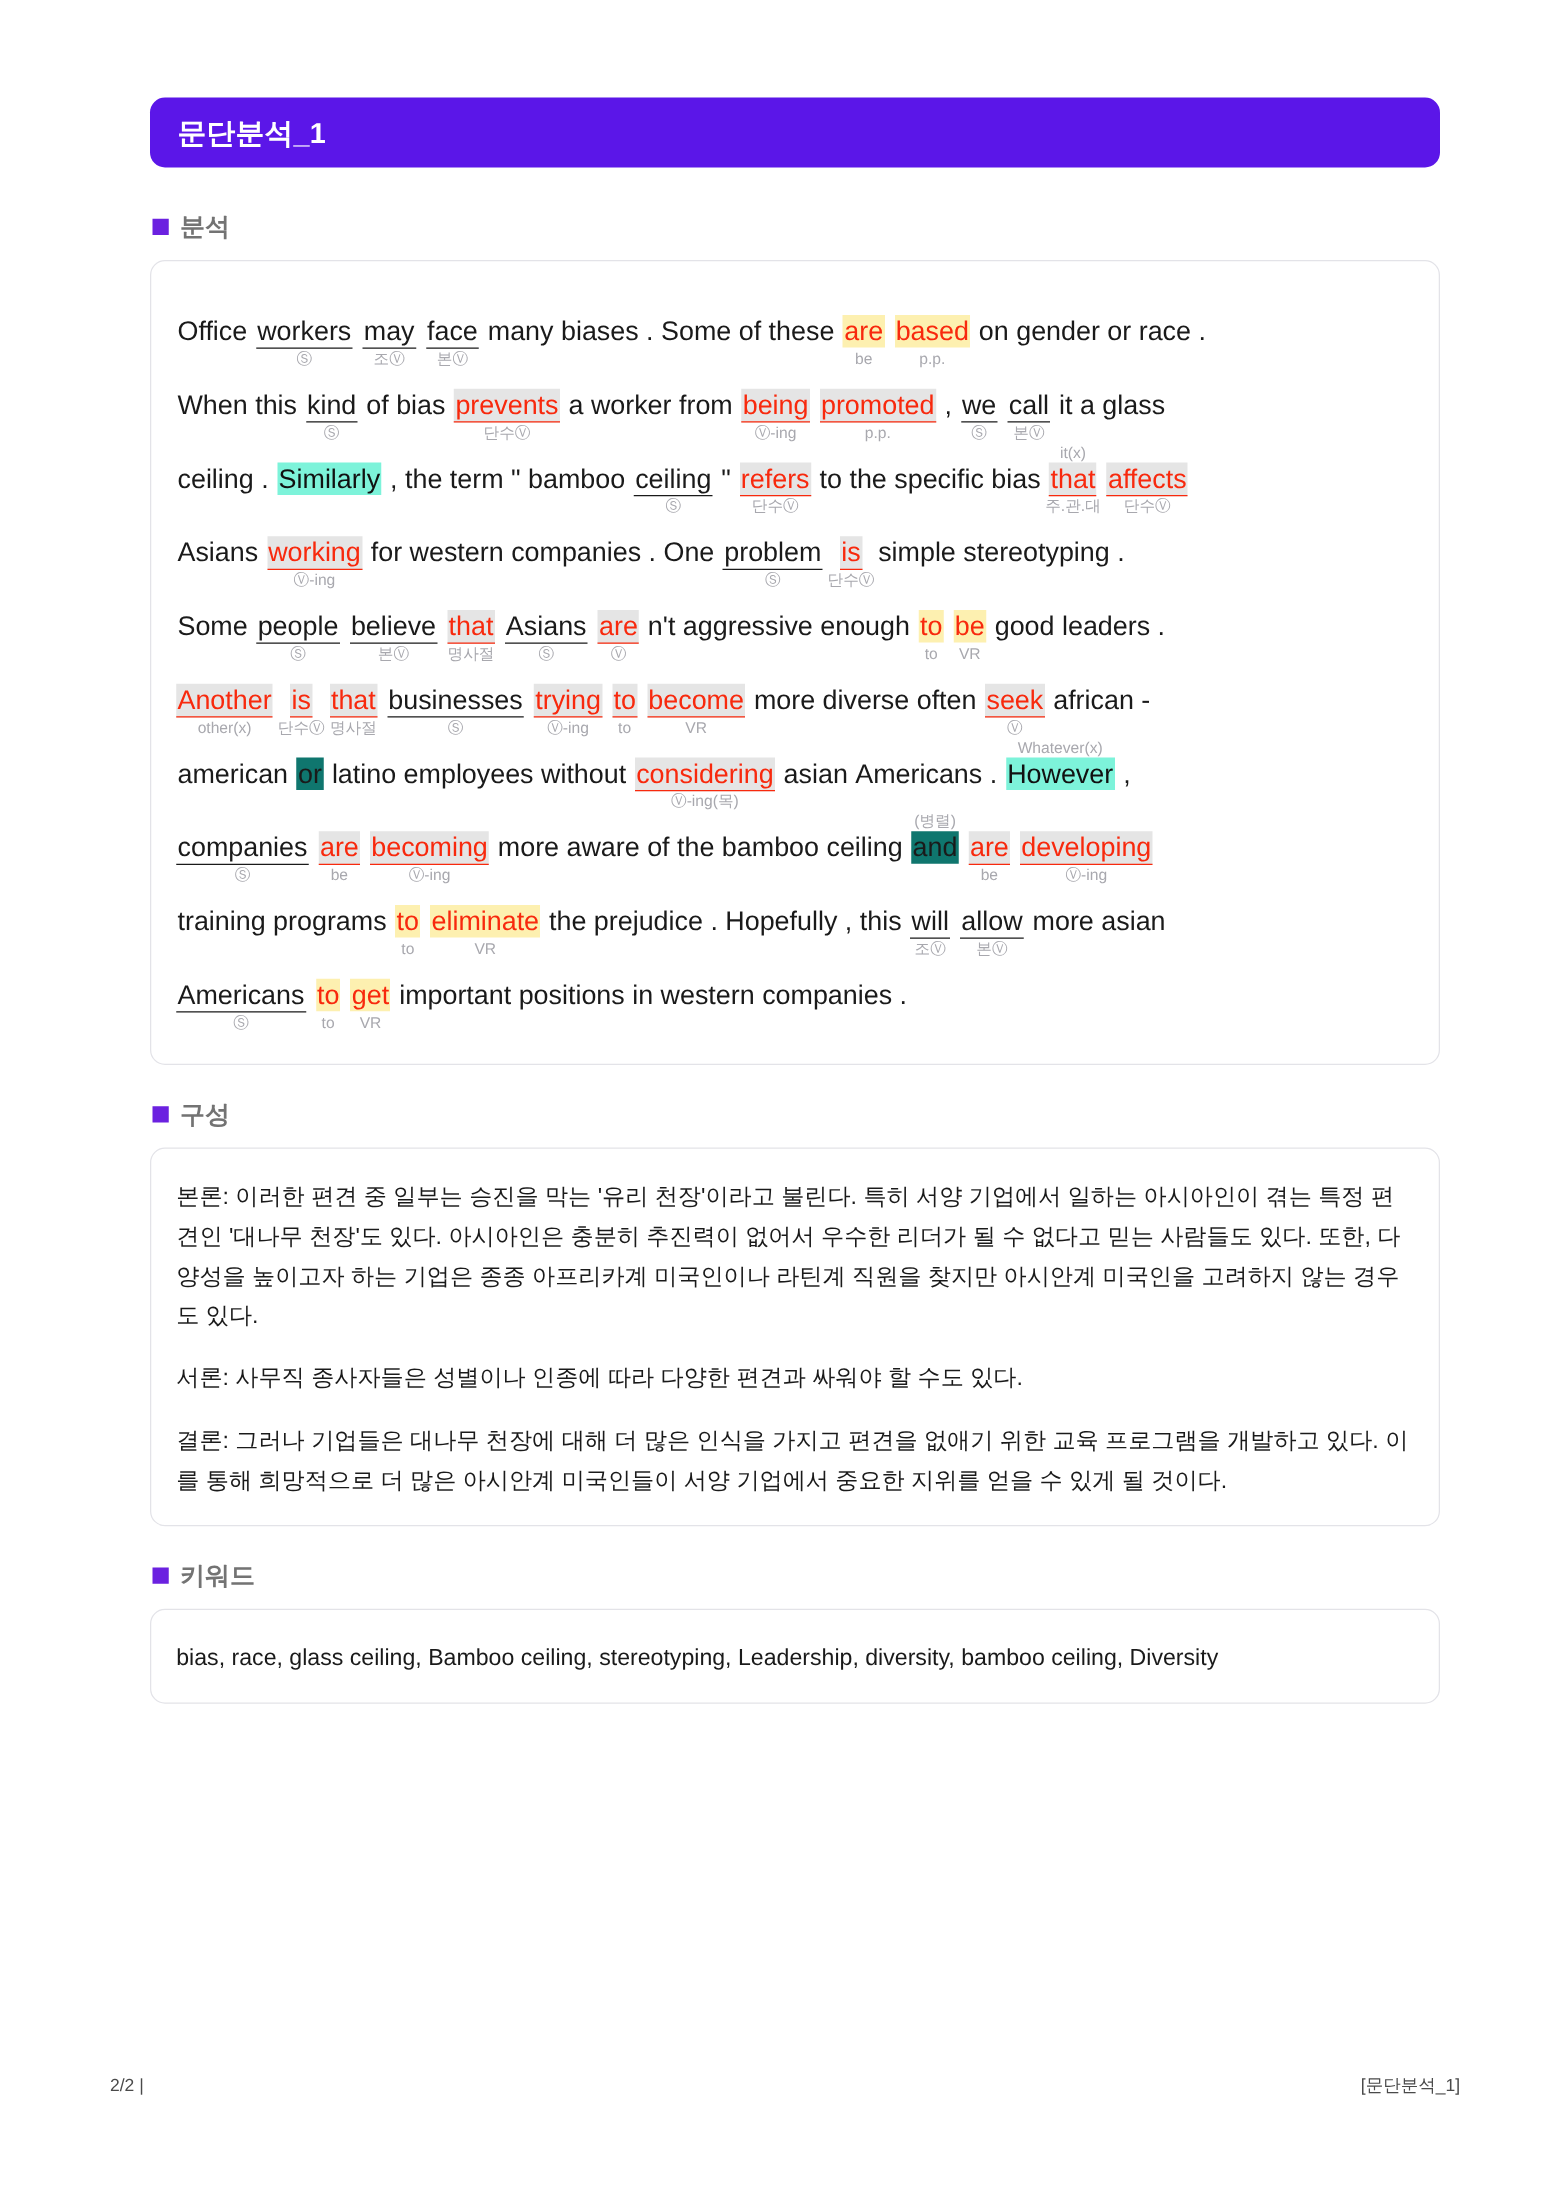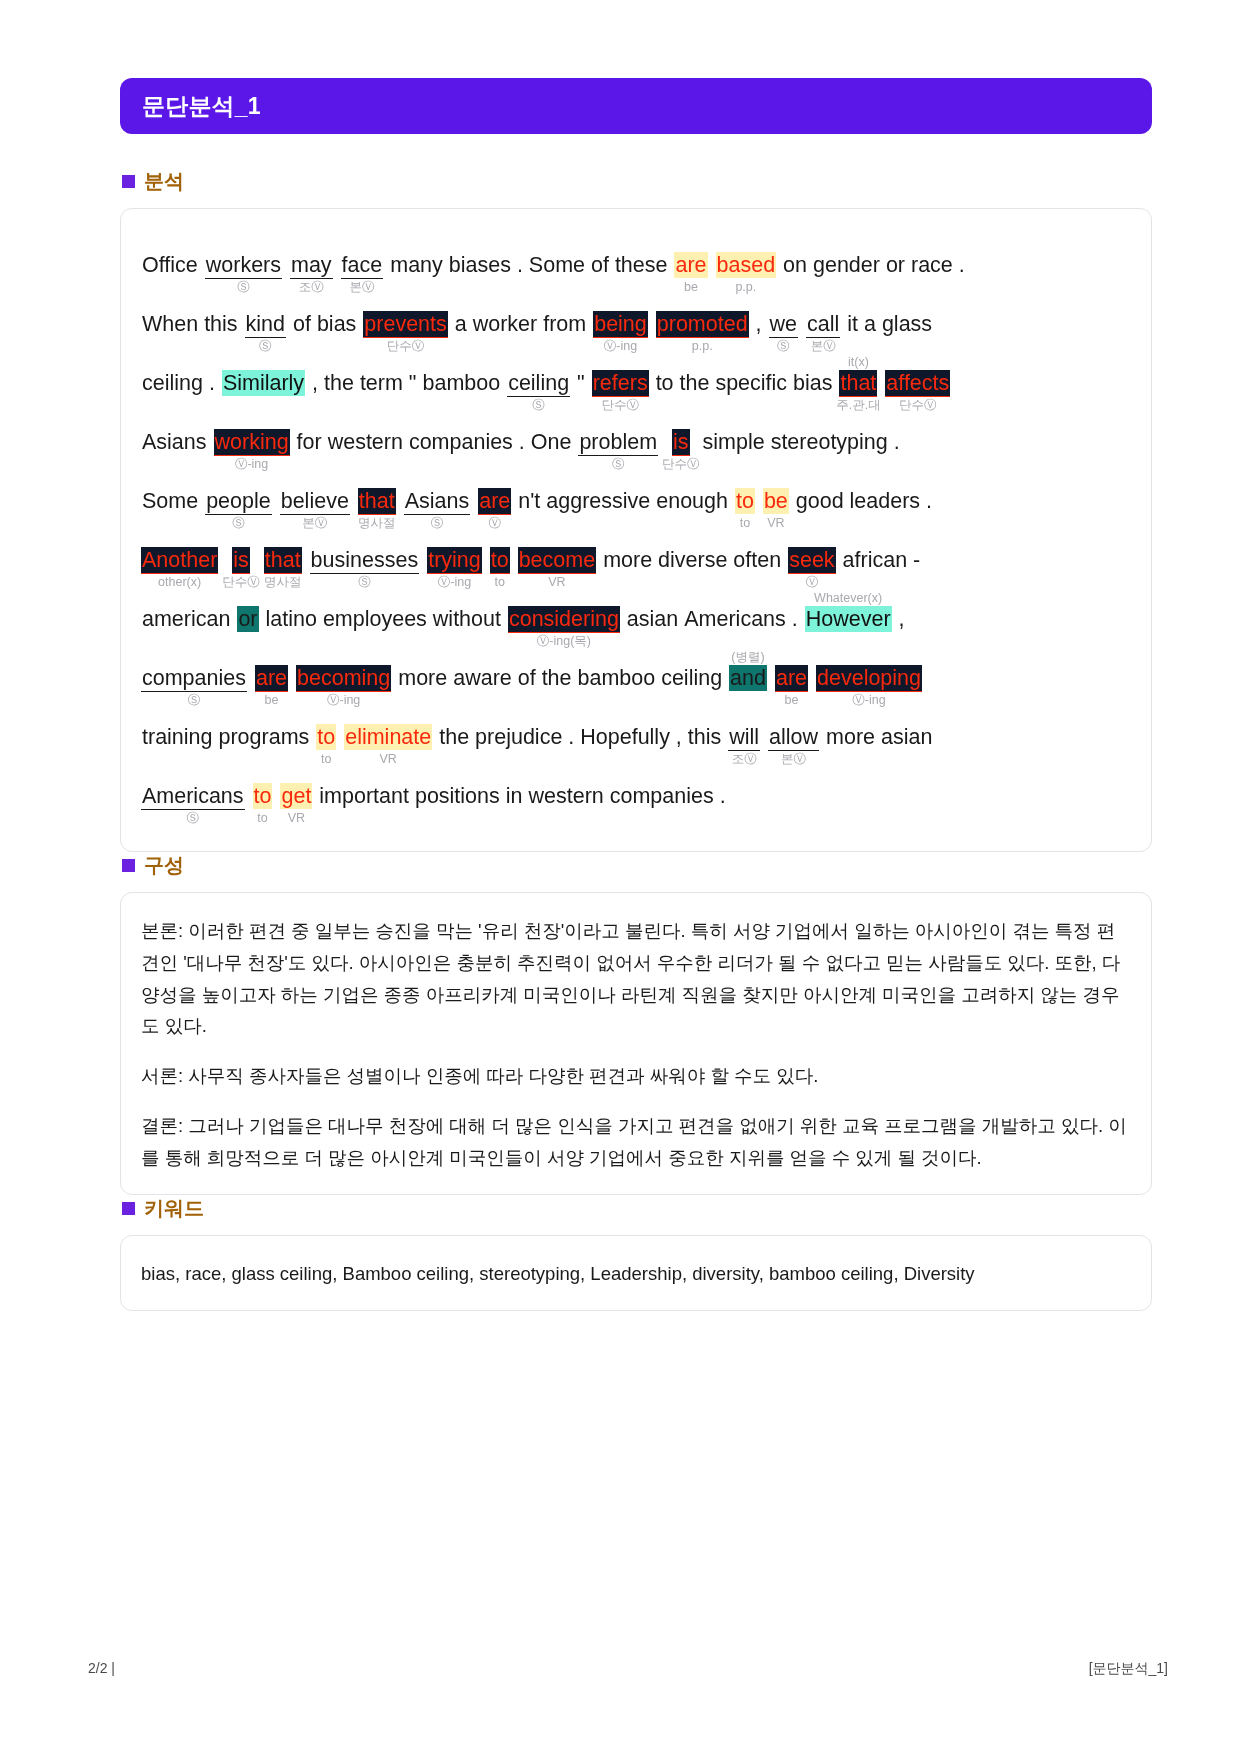--- a/index.html
+++ b/index.html
@@ -42,51 +42,52 @@
     gap: 9px;
     margin: 0 0 13px 2px;
   }
   .sec-head .bullet {
     width: 13px; height: 13px;
     background: #6b21e0;
     display: inline-block;
     flex: none;
   }
   .sec-head .sec-label {
-    color: #a16207;
+    color: #737373;
     font-size: 20px;
     font-weight: bold;
   }
 
   
   .card {
     border: 1px solid #e3e3e8;
     border-radius: 12px;
     background: #fff;
     padding: 22px 20px 20px 20px;
+    margin-bottom: 26px;
   }
 
   
   .analysis { padding: 8px 0 2px 0; }
   .aline {
     position: relative;
     font-size: 21.5px;
     line-height: 1.0;
     white-space: nowrap;
     height: 59px;
     padding-top: 16px;
   }
   .tok {
     position: relative;
     display: inline-block;
     vertical-align: baseline;
   }
   .tok .w { position: relative; z-index: 2; padding: 1px 1px; }
   .tok.hl .w {
-    background: #0f172a;
+    background: #e5e5e5;
     color: #f8290d;
     border-bottom: 1.6px solid #f8290d;
   }
   .tok.hl-nou .w {
     background: #fdf0b0;
     color: #f8290d;
   }
   .tok.cyan .w {
     background: #7df3da;
     color: #111;

